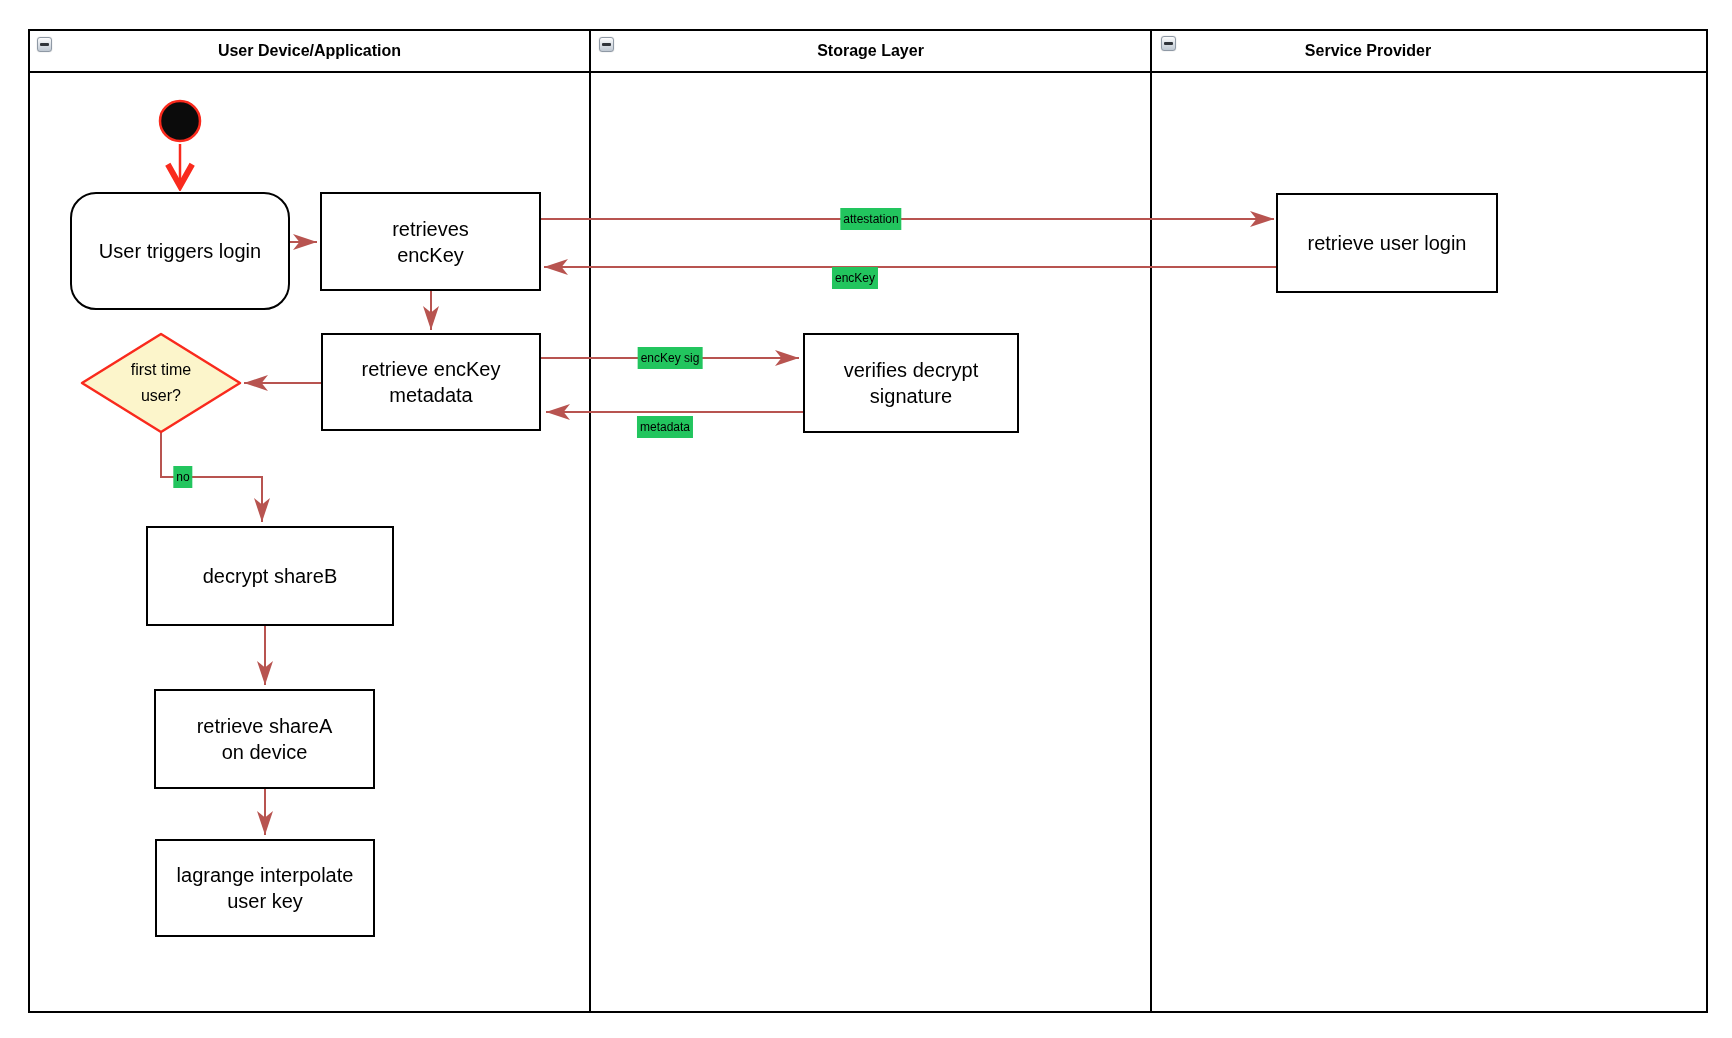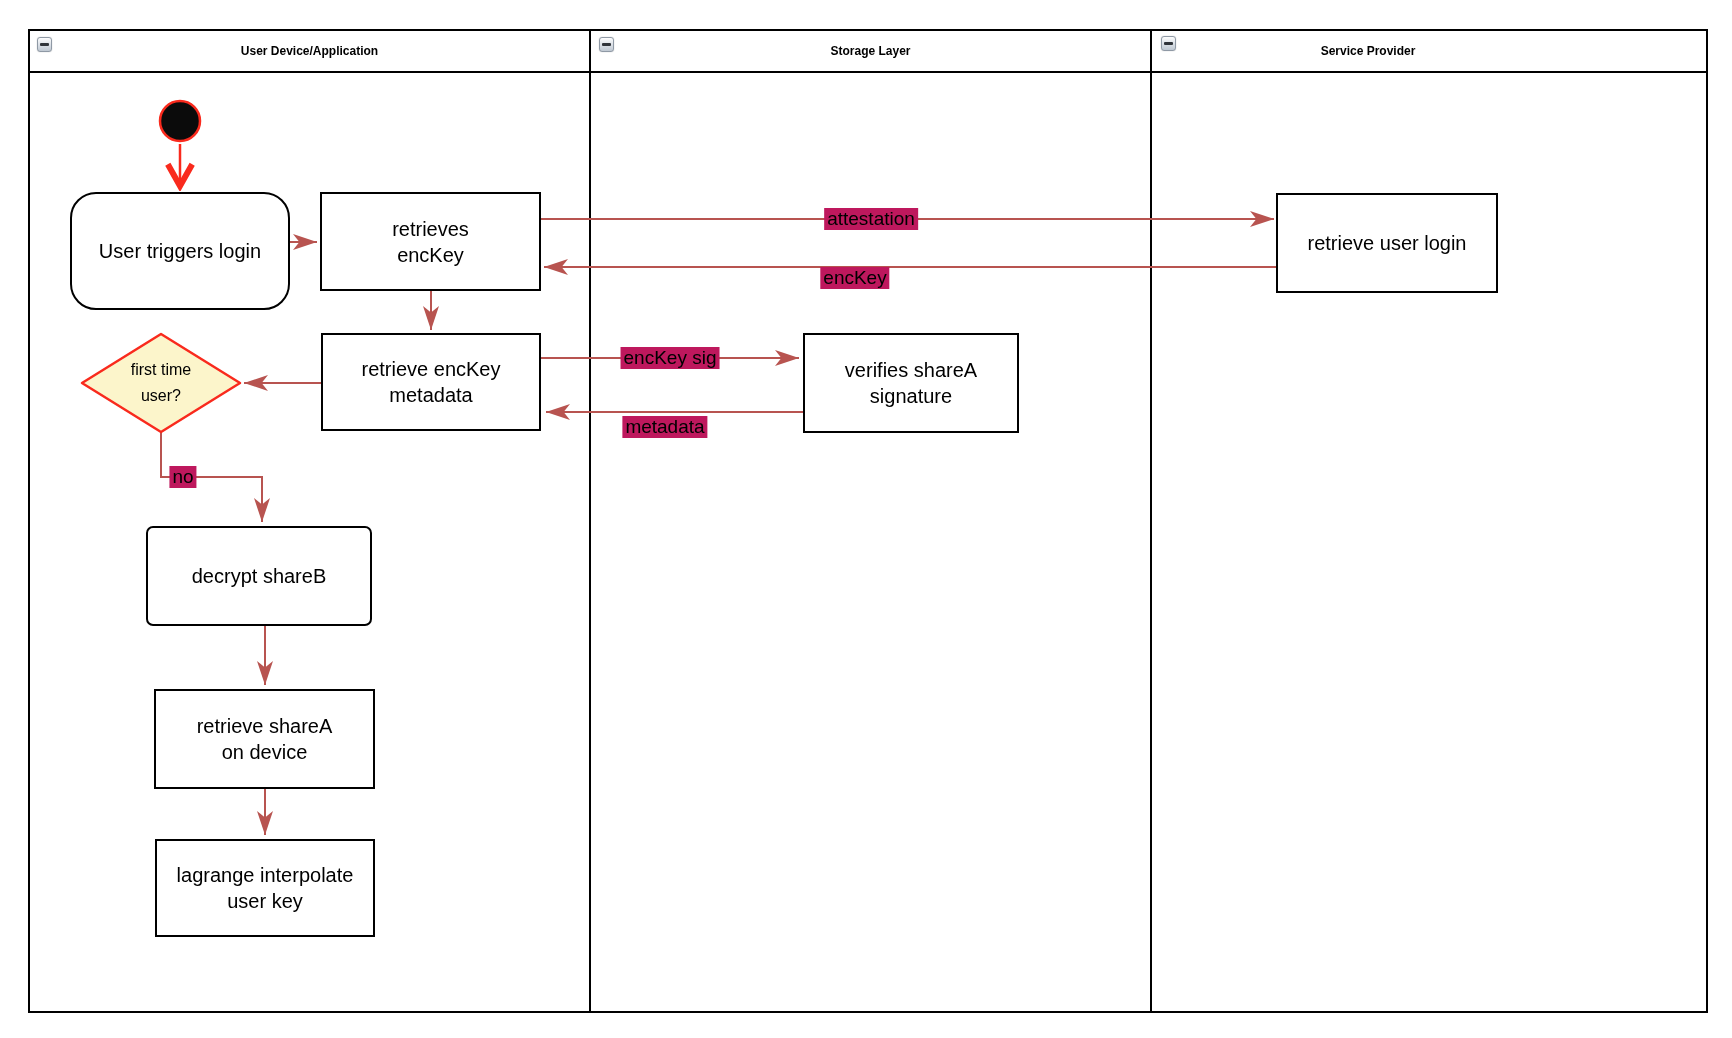--- a/index.html
+++ b/index.html
@@ -13,35 +13,35 @@
   }
   *{box-sizing:border-box;margin:0;padding:0;}
   html,body{background:#fff;}
   body{font-family:"Liberation Sans","DejaVu Sans",sans-serif;color:var(--text-color);}
   #stage{position:relative;width:1732px;height:1038px;background:var(--canvas-bg);overflow:hidden;}
 
   
   .pool{position:absolute;left:28px;top:29px;width:1680px;height:984px;border:2px solid var(--lane-border);background:transparent;}
   .lane-sep{position:absolute;top:29px;height:984px;width:2px;background:var(--lane-border);}
   .header-divider{position:absolute;left:28px;top:71px;width:1680px;height:2px;background:var(--lane-border);}
-  .lane-header{position:absolute;top:29px;height:43px;display:flex;align-items:center;justify-content:center;font-weight:bold;font-size:12px;}
+  .lane-header{position:absolute;top:29px;height:43px;display:flex;align-items:center;justify-content:center;font-weight:bold;font-size:16px;}
   .collapse-btn{position:absolute;width:15px;height:15px;border:1px solid #8f99a5;border-radius:3px;
     background:linear-gradient(#fefefe 0%,#dfe4ea 45%,#bfc8d2 100%);
     display:flex;align-items:center;justify-content:center;box-shadow:0 0 1px rgba(0,0,0,.35);}
   .collapse-btn .bar{width:9px;height:3px;background:#30343a;border-radius:1px;}
 
   
   .node{position:absolute;border:2px solid var(--box-border);background:#fff;display:flex;align-items:center;justify-content:center;text-align:center;font-size:20px;line-height:26px;}
   .node .lbl{white-space:pre-line;}
 
   
   .diamond-label{position:absolute;left:81px;top:333px;width:160px;height:100px;display:flex;align-items:center;justify-content:center;text-align:center;font-size:16px;line-height:26px;white-space:pre-line;}
 
   
-  .edge-label{position:absolute;transform:translate(-50%,-50%);background:#be185d;padding:0 3px;font-size:19px;line-height:22px;white-space:nowrap;}
+  .edge-label{position:absolute;transform:translate(-50%,-50%);background:#22c55e;padding:0 3px;font-size:12px;line-height:22px;white-space:nowrap;}
 
   
   svg.overlay{position:absolute;left:0;top:0;width:1732px;height:1038px;pointer-events:none;}
   .edge-brown{stroke:var(--arrow-brown);stroke-width:2;fill:none;}
   .edge-red{stroke:var(--accent-red);stroke-width:2.5;fill:none;}
   .mk-brown{fill:var(--arrow-brown);}
   .mk-red{stroke:var(--accent-red);stroke-width:2.2;fill:none;}
   .start-node{fill:#0b0b0b;stroke:var(--accent-red);stroke-width:2.5;}
   .decision{fill:var(--diamond-fill);stroke:var(--accent-red);stroke-width:2.5;stroke-linejoin:round;}
 </style>
@@ -106,33 +106,33 @@
     <span class="lbl">User triggers login</span>
   </div>
   <div class="node" style="left:320px;top:192px;width:221px;height:99px;">
     <span class="lbl">retrieves
 encKey</span>
   </div>
   <div class="node" style="left:321px;top:333px;width:220px;height:98px;">
     <span class="lbl">retrieve encKey
 metadata</span>
   </div>
-  <div class="node" style="left:146px;top:526px;width:226px;height:100px;border-radius:7px;">
+  <div class="node" style="left:146px;top:526px;width:248px;height:100px;">
     <span class="lbl">decrypt shareB</span>
   </div>
   <div class="node" style="left:154px;top:689px;width:221px;height:100px;">
     <span class="lbl">retrieve shareA
 on device</span>
   </div>
   <div class="node" style="left:155px;top:839px;width:220px;height:98px;">
     <span class="lbl">lagrange interpolate
 user key</span>
   </div>
   <div class="node" style="left:803px;top:333px;width:216px;height:100px;">
-    <span class="lbl">verifies shareA
+    <span class="lbl">verifies decrypt
 signature</span>
   </div>
   <div class="node" style="left:1276px;top:193px;width:222px;height:100px;">
     <span class="lbl">retrieve user login</span>
   </div>
 
   <div class="diamond-label">first time
 user?</div>
 
   <div class="edge-label" style="left:871px;top:219px;">attestation</div>

